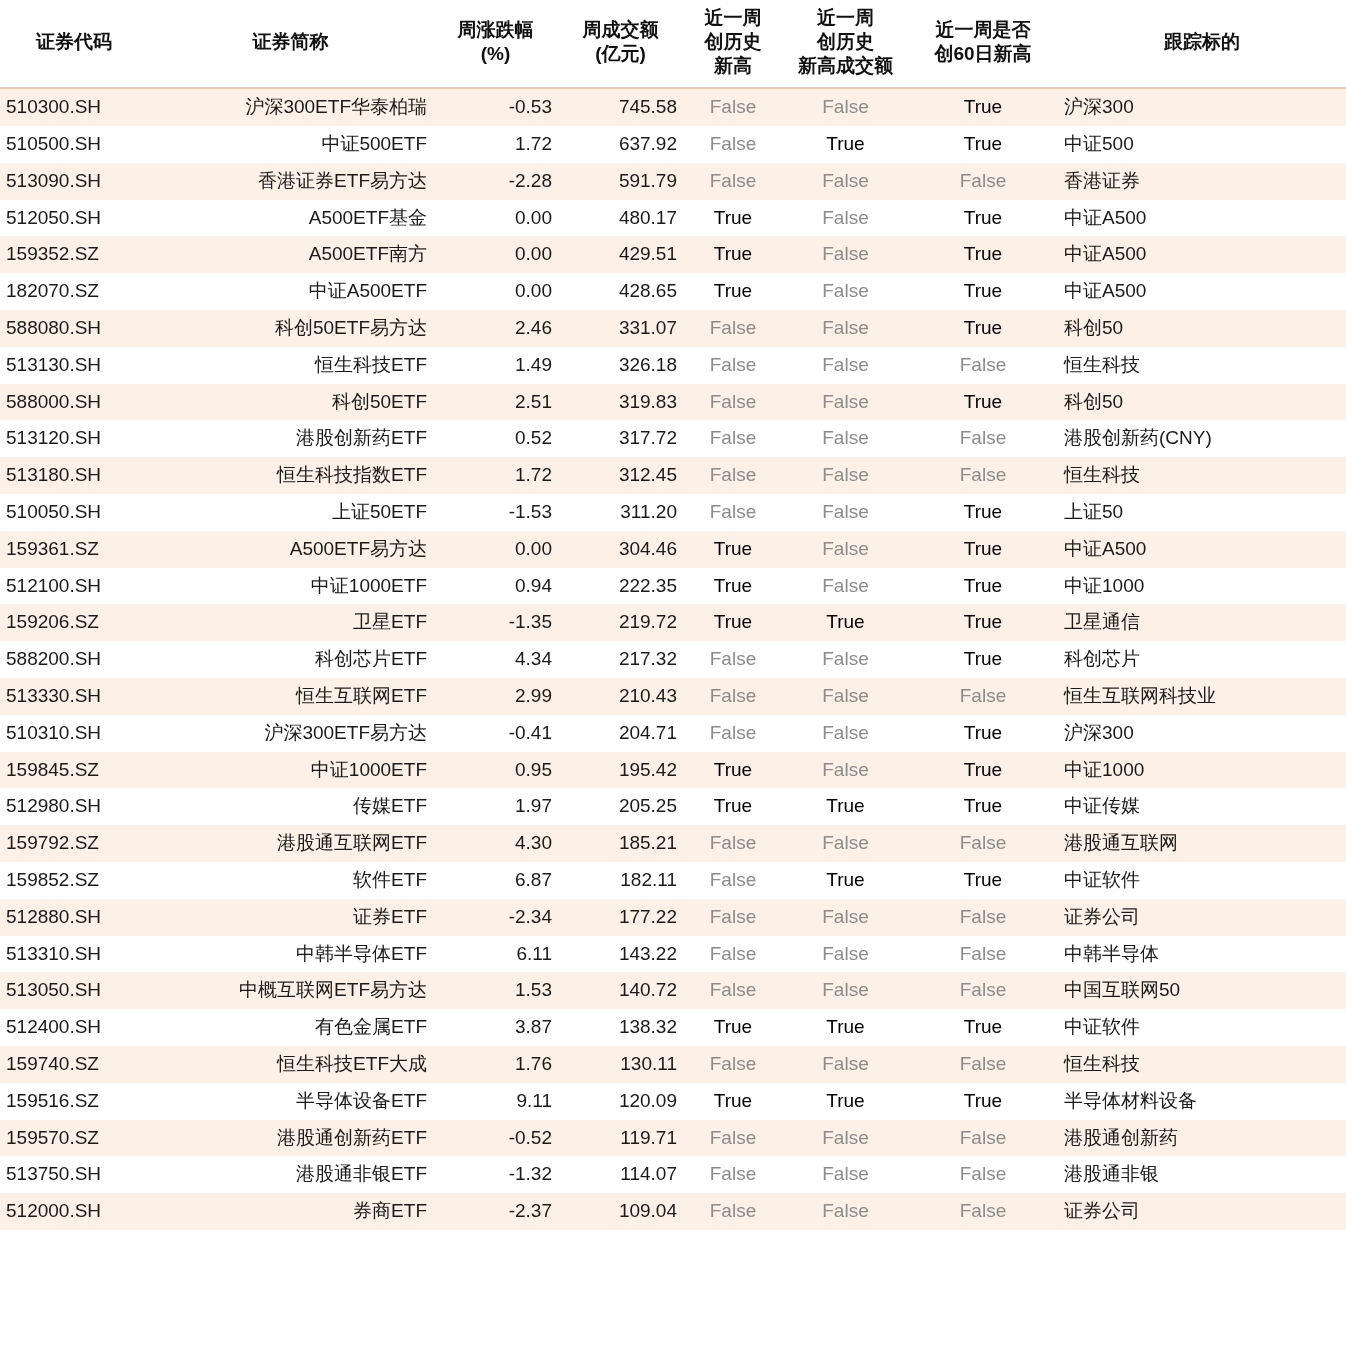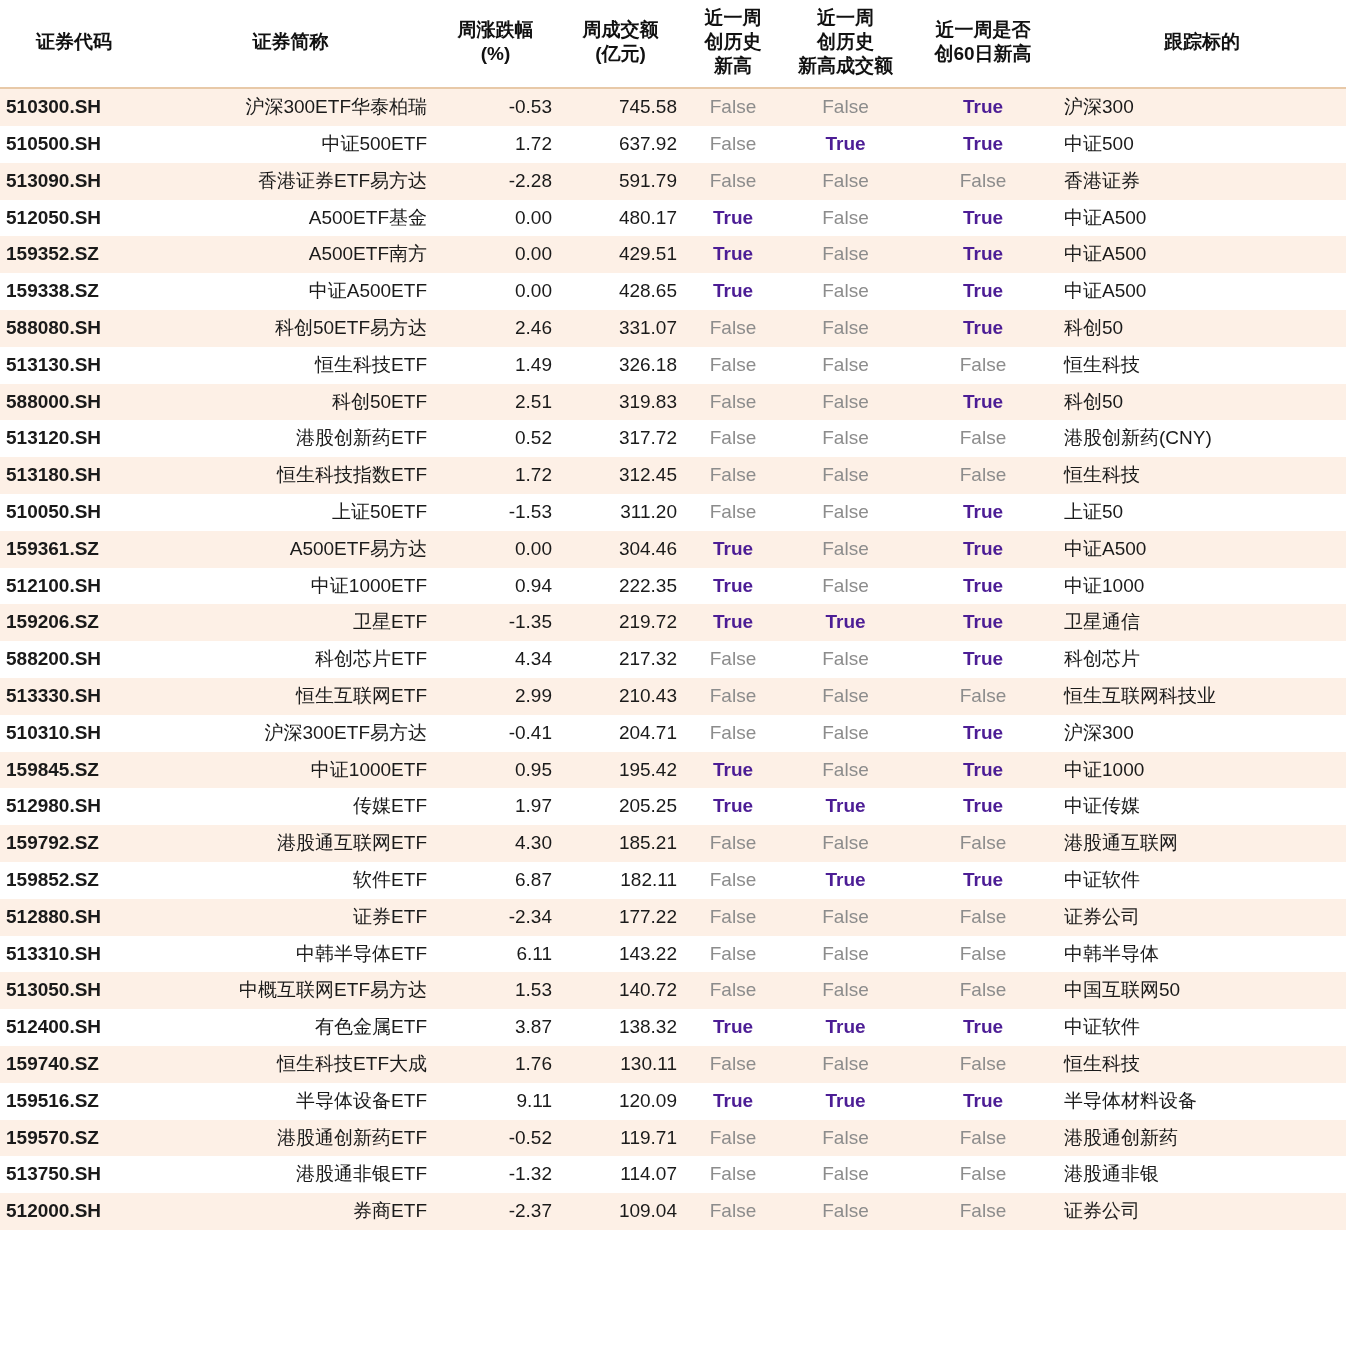--- a/index.html
+++ b/index.html
@@ -43,27 +43,27 @@
   
   col.c-code   { width: 148px; }
   col.c-name   { width: 285px; }
   col.c-chg    { width: 125px; }
   col.c-amt    { width: 125px; }
   col.c-h1     { width: 100px; }
   col.c-h2     { width: 125px; }
   col.c-h3     { width: 150px; }
   col.c-track  { width: 288px; }
 
-  td.code  { text-align: left;  padding-left: 10px; font-weight: bold; }
+  td.code  { text-align: left;  padding-left: 10px; }
   td.name  { text-align: right;  padding-left: 12px; }
   td.num   { text-align: right; padding-right: 22px; }
   td.flag  { text-align: center; }
   td.track { text-align: left; padding-left: 14px; }
 
-  .val-true  { font-weight: bold; color: #4c1d95; }
+  .val-true  { font-weight: normal; color: #000000; }
   .val-false { font-weight: normal; color: #8c8c8c; }
 
   th .hdr-line { display: block; }
 </style>
 </head>
 <body>
 
 <table class="etf-table">
   <colgroup>
     <col class="c-code">
@@ -155,21 +155,21 @@
         <td class="code">159352.SZ</td>
         <td class="name">A500ETF南方</td>
         <td class="num">0.00</td>
         <td class="num">429.51</td>
         <td class="flag"><span class="val-true">True</span></td>
         <td class="flag"><span class="val-false">False</span></td>
         <td class="flag"><span class="val-true">True</span></td>
         <td class="track">中证A500</td>
       </tr>
       <tr class="even">
-        <td class="code">159338.SZ</td>
+        <td class="code">182070.SZ</td>
         <td class="name">中证A500ETF</td>
         <td class="num">0.00</td>
         <td class="num">428.65</td>
         <td class="flag"><span class="val-true">True</span></td>
         <td class="flag"><span class="val-false">False</span></td>
         <td class="flag"><span class="val-true">True</span></td>
         <td class="track">中证A500</td>
       </tr>
       <tr class="odd">
         <td class="code">588080.SH</td>

